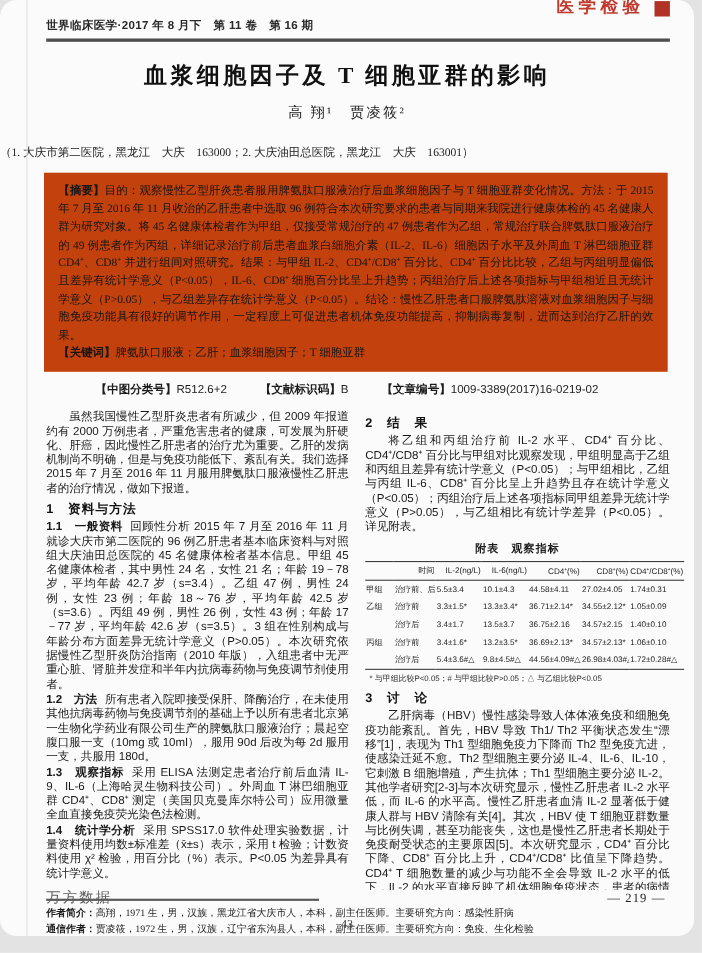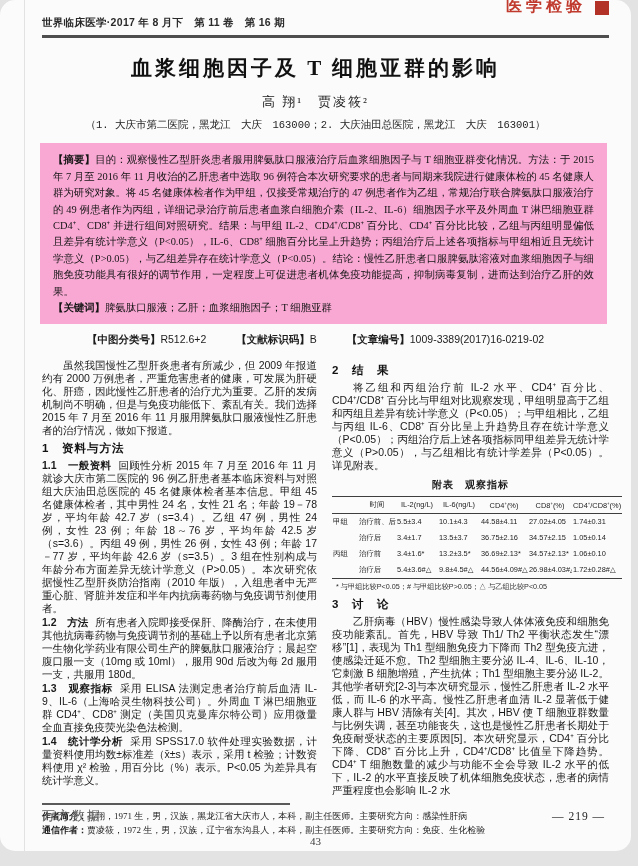--- a/index.html
+++ b/index.html
@@ -12,39 +12,39 @@
   .badge { position:absolute; top:-4px; right:22px; display:flex; align-items:center; }
   .badge-text { color:#c03a2e; font-weight:bold; font-size:16px; letter-spacing:4px; font-family:"Liberation Sans",sans-serif; }
   .badge-square { display:inline-block; width:14px; height:14px; background:#b23227; margin-left:9px; margin-top:2px; }
 
   .journal-line { margin:16px 22px 5px 42px; font-size:10.5px; font-weight:bold; color:#2a2a2a; letter-spacing:0.3px; }
   .head-rule { margin:0 22px 0 42px; height:3px; background:#4e4e4e; }
 
   .title { margin-top:15px; text-align:center; font-family:"Liberation Serif",serif; font-weight:bold; font-size:21px; letter-spacing:3px; line-height:1.45; color:#111; }
   .title .tline { display:block; }
   .authors { margin-top:10px; text-align:center; font-family:"Liberation Serif",serif; font-size:13px; letter-spacing:2px; color:#222; }
-  .affiliation { margin-top:7px; text-align:center; font-family:Liberation Mono, monospace; font-size:10.5px; color:#222; }
+  .affiliation { margin-top:21px; font-family:Liberation Serif, serif; font-size:10.5px; color:#222; }
 
-  .abstract { margin:11px 24px 0 40px; background:#f9a8d4; padding:9px 13px 7px 13px; font-family:"Liberation Serif",serif; font-size:10.4px; line-height:16.4px; text-align:justify; color:#151515; }
+  .abstract { margin:11px 24px 0 40px; background:#c2410c; padding:9px 13px 7px 13px; font-family:"Liberation Serif",serif; font-size:10.4px; line-height:16.4px; text-align:justify; color:#151515; }
   .abs-label { font-family:"Liberation Sans",sans-serif; font-weight:bold; }
   .abs-p { text-align:justify; }
 
   .meta-row { display:flex; justify-content:center; gap:30px; margin:9px 0 8px 0; font-size:10.5px; }
   .meta-item b { font-weight:bold; }
 
   .columns { display:flex; gap:15px; padding:4px 22px 0 42px; height:440px; overflow:hidden; }
   .col { width:277px; }
   .para { font-size:10.5px; line-height:13px; text-align:justify; color:#191919; margin-bottom:1px; }
   .para.indent { text-indent:2em; }
   .sublabel { font-weight:bold; padding-right:7px; }
   h2.sec { font-size:11.5px; font-weight:bold; margin:4px 0 3px 0; letter-spacing:1px; color:#111; }
 
   .table-caption { text-align:center; font-size:10px; font-weight:bold; margin:6px 0 4px 0; letter-spacing:1px; }
   table.obs { width:100%; border-collapse:collapse; table-layout:fixed; font-size:7.4px; color:#222; }
-  table.obs th { font-weight:normal; text-align:center; border-top:1.5px solid #3e3e3e; border-bottom:1px solid #3e3e3e; padding:3px 1px; white-space:nowrap; overflow:hidden; }
+  table.obs th { font-weight:normal; text-align:right; border-top:1.5px solid #3e3e3e; border-bottom:1px solid #3e3e3e; padding:3px 1px; white-space:nowrap; overflow:hidden; }
   table.obs td { padding:3px 1px; text-align:left; white-space:nowrap; overflow:hidden; }
   table.obs tr.last td { border-bottom:1.5px solid #3e3e3e; }
   col.c0{width:26px;} col.c1{width:38px;} col.c2{width:42px;} col.c3{width:42px;} col.c4{width:48px;} col.c5{width:44px;} col.c6{width:50px;}
   .table-footnote { font-size:7.2px; color:#2d2d2d; margin:3px 0 5px 4px; }
 
   .bio-rule { margin:8px 0 4px 42px; width:248px; height:2px; background:#5a5a5a; }
   .bio-line { margin:0 22px 0 42px; font-family:"Liberation Serif",serif; font-size:9px; line-height:14.5px; color:#1d1d1d; }
   .bio-line b { font-family:"Liberation Sans",sans-serif; font-weight:bold; }
 
   .page-footer { position:absolute; left:42px; right:26px; bottom:26px; display:flex; justify-content:space-between; align-items:baseline; }
@@ -124,27 +124,36 @@
             <tr>
               <td>甲组</td>
               <td>治疗前、后</td>
               <td>5.5±3.4</td>
               <td>10.1±4.3</td>
               <td>44.58±4.11</td>
               <td>27.02±4.05</td>
               <td>1.74±0.31</td>
             </tr>
             <tr>
+              <td>乙组</td>
+              <td>治疗前</td>
+              <td>3.3±1.5*</td>
+              <td>13.3±3.4*</td>
+              <td>36.71±2.14*</td>
+              <td>34.55±2.12*</td>
+              <td>1.05±0.09</td>
+            </tr>
+            <tr>
               <td></td>
               <td>治疗后</td>
               <td>3.4±1.7</td>
               <td>13.5±3.7</td>
               <td>36.75±2.16</td>
               <td>34.57±2.15</td>
-              <td>1.05±0.14</td>
+              <td>1.40±0.10</td>
             </tr>
             <tr>
               <td>丙组</td>
               <td>治疗前</td>
               <td>3.4±1.6*</td>
               <td>13.2±3.5*</td>
               <td>36.69±2.13*</td>
               <td>34.57±2.13*</td>
               <td>1.06±0.10</td>
             </tr>

